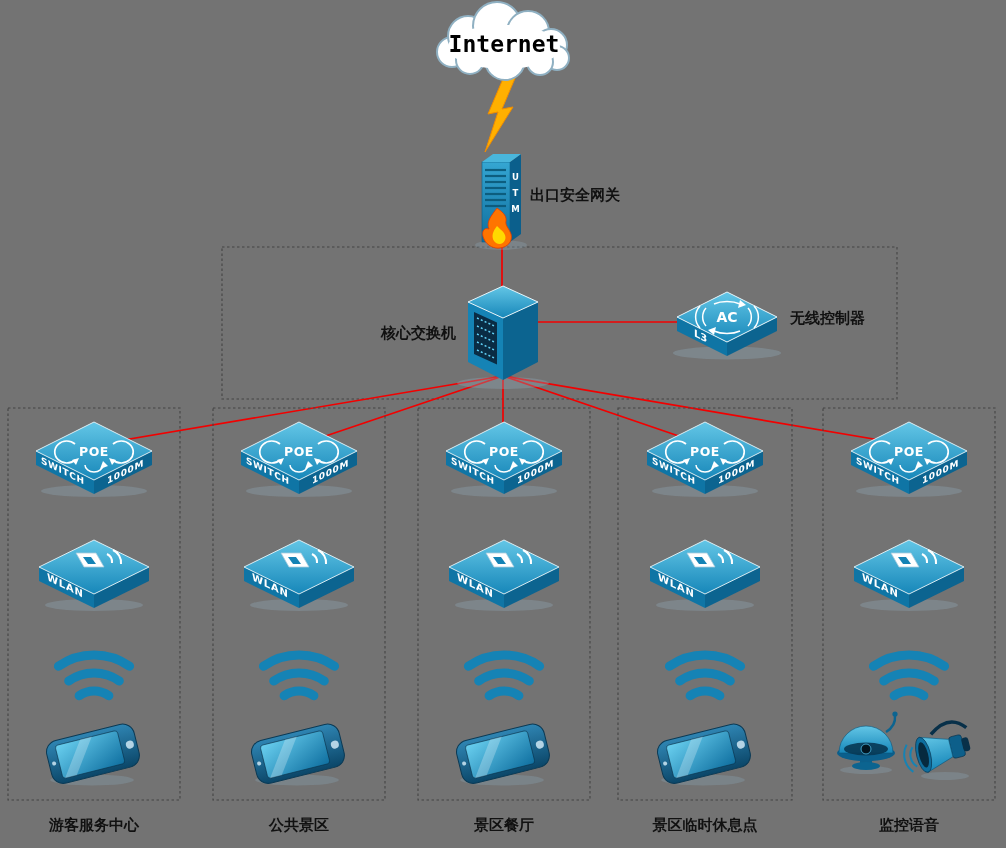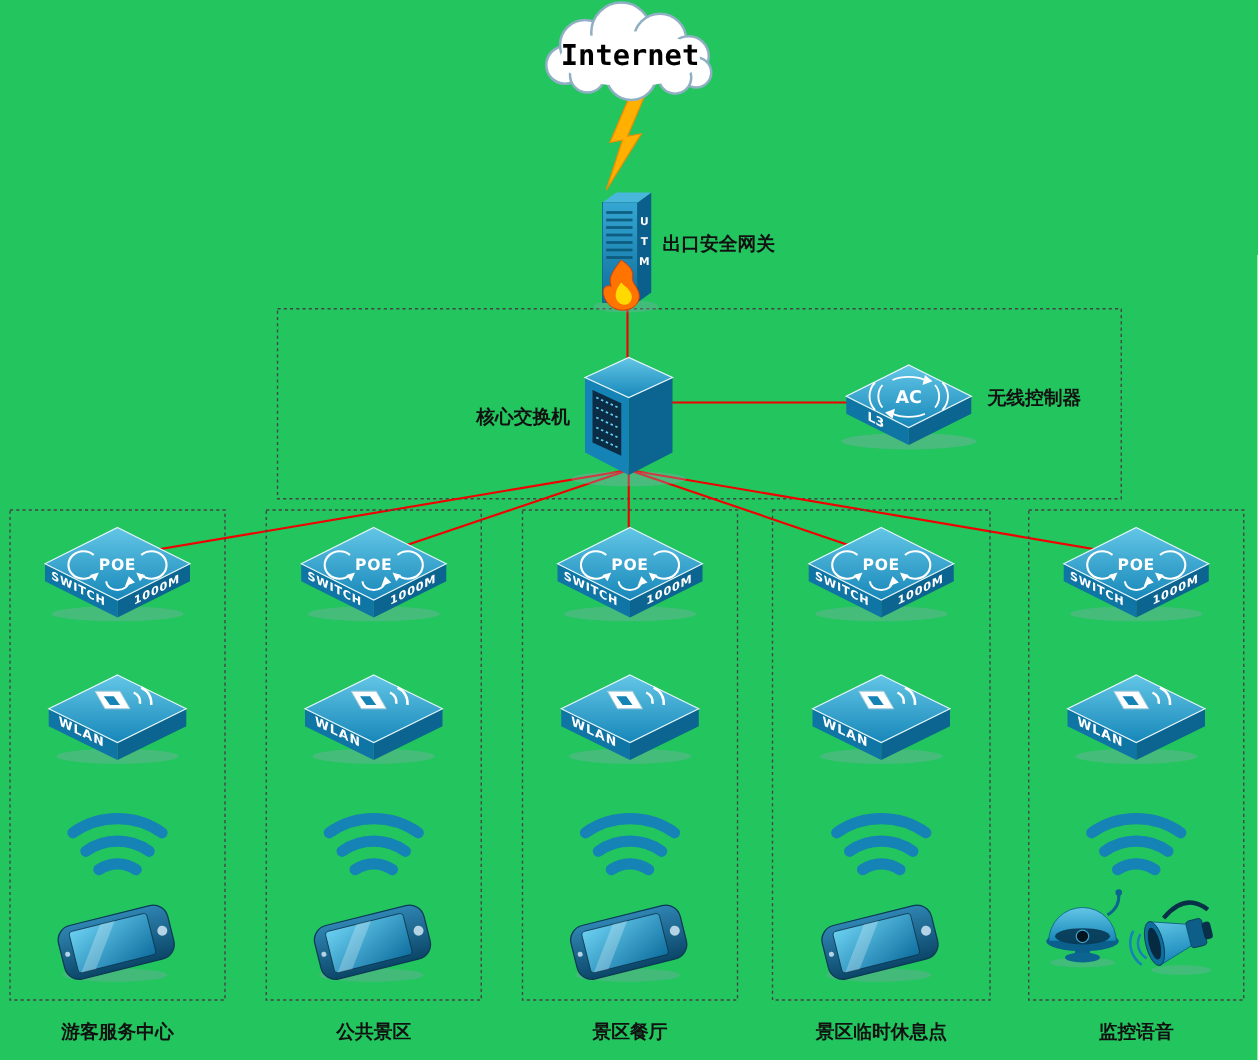--- a/index.html
+++ b/index.html
@@ -1,16 +1,16 @@
 <!DOCTYPE html>
 <html><head>
 <meta charset="utf-8">
 <style>
   html,body{margin:0;padding:0;background:#ffffff;}
-  .stage{position:relative;width:1006px;height:848px;background:#22c55e;font-family:"DejaVu Sans",sans-serif;}
+  .stage{position:relative;width:1006px;height:848px;background:#737373;font-family:"DejaVu Sans",sans-serif;}
   svg text{font-family:"DejaVu Sans",sans-serif;}
   .cn{font-size:15px;font-weight:bold;fill:#111;}
   .zoneBox{fill:none;stroke:#444;stroke-width:1.1;stroke-dasharray:2.5 2.5;}
   .red{stroke:#f20000;stroke-width:1.7;fill:none;}
   .devText{fill:#ffffff;font-weight:bold;}
   .arc{stroke:#ffffff;fill:none;}
   .inetText{font-size:23px;font-weight:bold;fill:#000;font-family:"DejaVu Sans Mono",monospace;}
 </style>
 </head>
 <body>

